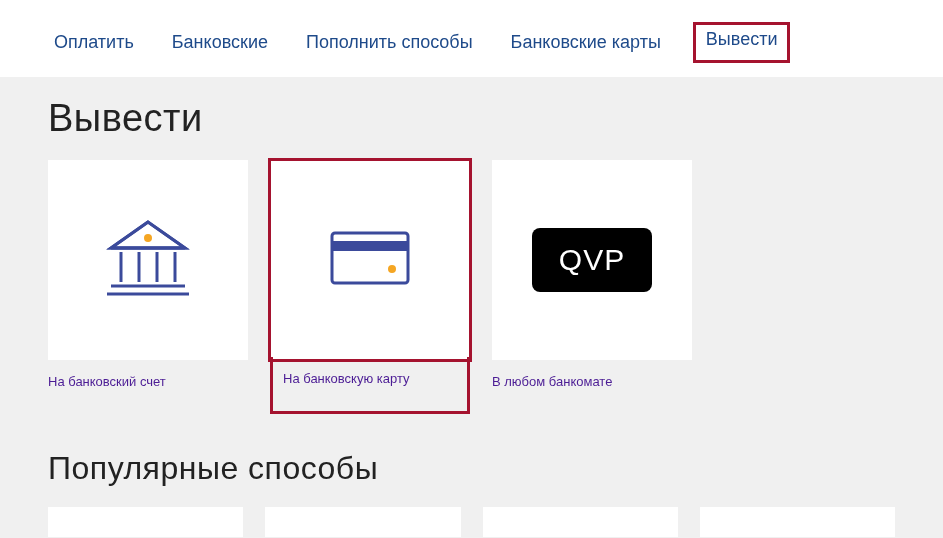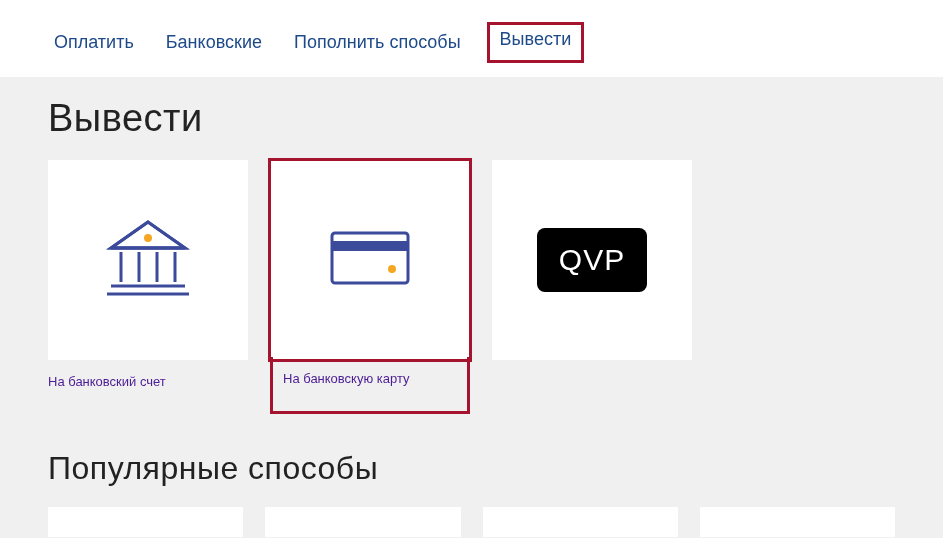--- a/index.html
+++ b/index.html
@@ -7,21 +7,21 @@
     font-family: -apple-system, BlinkMacSystemFont, "Segoe UI", Arial, sans-serif;
     background: #f0f0f0;
     width: 943px;
     height: 538px;
     overflow: hidden;
   }
   .topnav {
     background: #ffffff;
     padding: 28px 48px 20px 48px;
     display: flex;
-    gap: 20px;
+    gap: 26px;
   }
   .topnav a {
     color: #1e4a8a;
     text-decoration: none;
     font-size: 18px;
     display: inline-block;
     padding: 4px 6px;
   }
   .topnav a.highlighted {
     border: 3px solid #a5132f;
@@ -82,37 +82,38 @@
   }
   .row2 .blank {
     background: #fff;
     width: 200px;
     height: 30px;
   }
   .qvp-badge {
     background: #000;
     color: #fff;
     border-radius: 8px;
-    width: 110px;
+    width: 120px;
     height: 64px;
     display: flex;
     align-items: center;
     justify-content: center;
     font-size: 30px;
     font-weight: 400;
     letter-spacing: 1px;
   }
 </style>
 </head>
 <body>
 
 <nav class="topnav">
   <a href="#">Оплатить</a>
   <a href="#">Банковские</a>
   <a href="#">Пополнить способы</a>
+  <a href="#">Банковские карты</a>
   <a href="#" class="highlighted">Вывести</a>
 </nav>
 
 <div class="page">
   <h1>Вывести</h1>
 
   <div class="tiles">
 
     <div class="tile">
       <div class="tile-box">
@@ -148,20 +149,21 @@
       <div class="tile-label">На банковскую карту</div>
     </div>
 
 
     <div class="tile">
       <div class="tile-box">
         <span>
           <span class="qvp-badge">QVP</span>
         </span>
       </div>
+      <div class="tile-label">В любом банкомате</div>
     </div>
 
   </div>
 
   <h2>Популярные способы</h2>
 
   <div class="row2">
     <div class="blank"></div>
     <div class="blank"></div>
     <div class="blank"></div>

